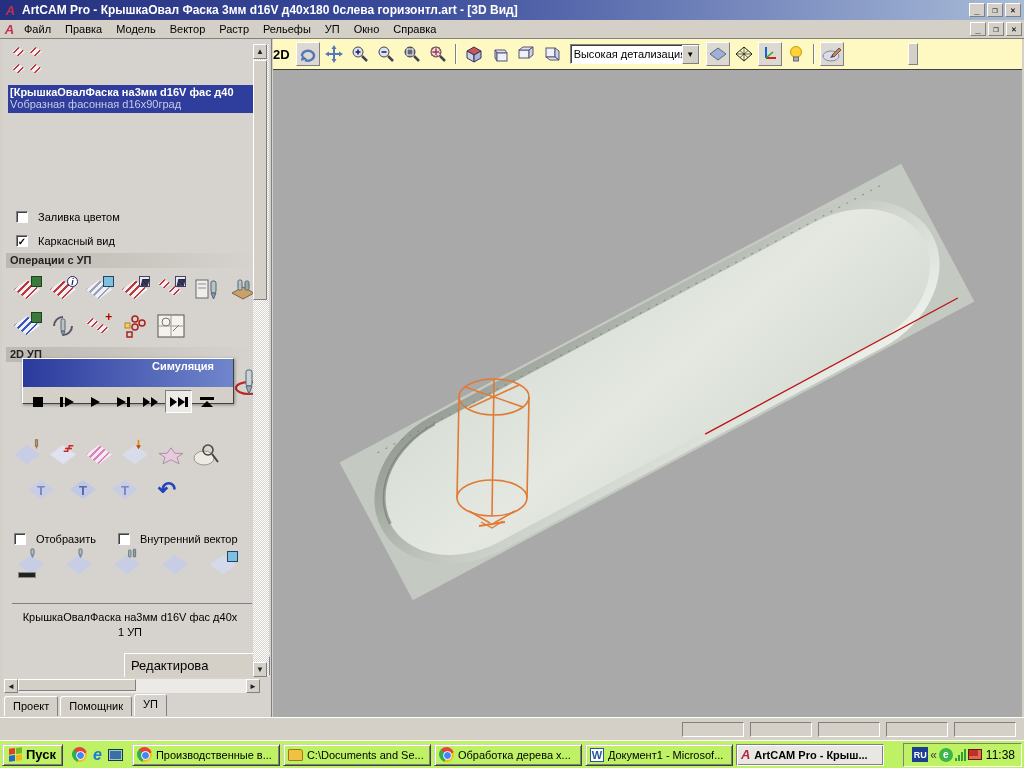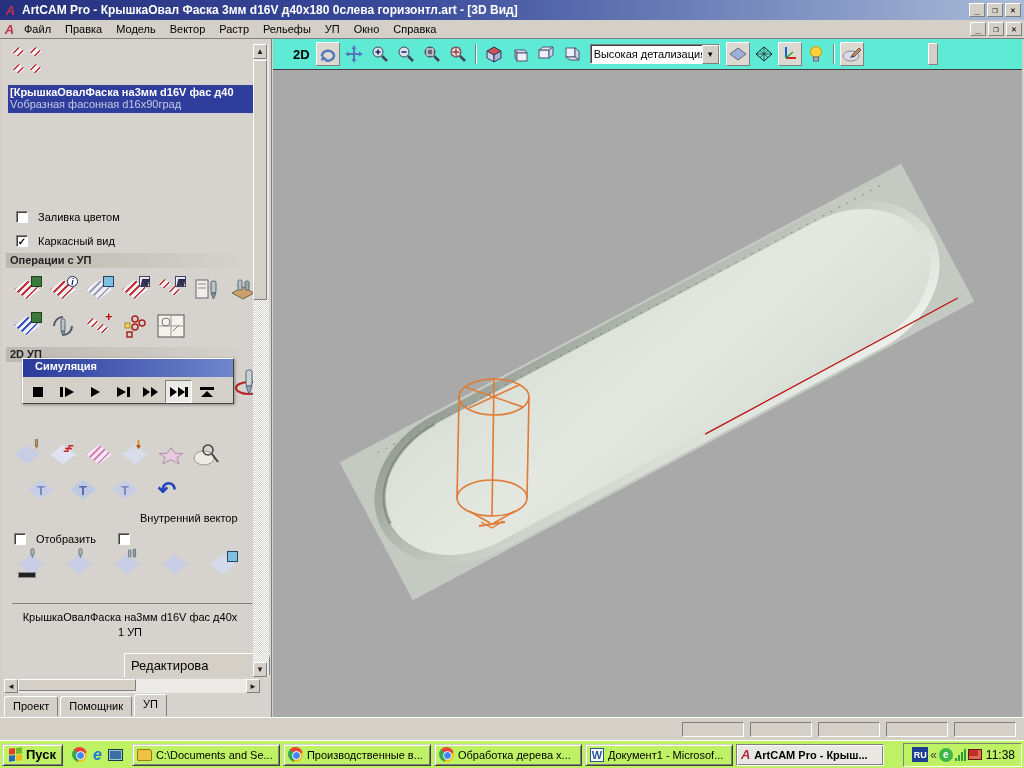--- a/index.html
+++ b/index.html
@@ -51,42 +51,42 @@
   .badge.bucket { background:#7ec0e0; border:1px solid #246; }
   .badge.calc { background:#e8e8f0; border:1px solid #446; color:#224; }
   .badge.plus { color:#b00; font-size:12px; }
   .tletter { position:absolute; font-weight:bold; color:#7a86c0; font-size:13px; }
   .two-two { display:grid; grid-template-columns:17px 17px; grid-template-rows:17px 17px; }
   .undo-glyph { font-size:22px; color:#2244bb; font-weight:bold; line-height:20px; }
 
   
   #sim-panel { position:absolute; left:20px; top:319px; width:212px; height:46px; background:#d4d0c8;
     border:1px solid; border-color:#fff #404040 #404040 #fff; box-shadow:1px 1px 3px rgba(0,0,0,.35); }
-  #sim-title { height:18px; background:linear-gradient(90deg,#2a3a9c,#7086cc); color:#fff; font-weight:bold; padding:1px 12px; }
+  #sim-title { height:28px; background:linear-gradient(90deg,#2a3a9c,#7086cc); color:#fff; font-weight:bold; padding:1px 19px;text-align:right; }
   #sim-btns { display:flex; align-items:center; padding:3px 2px; gap:1px; }
   .sim-btn { width:27px; height:23px; display:flex; align-items:center; justify-content:center; }
   .sim-btn.checked { border:1px solid; border-color:#808080 #fff #fff #808080; background:#eceae6; }
 
   
   #edit-combo { position:absolute; left:122px; top:614px; width:146px; height:24px; background:#d4d0c8; display:flex; align-items:center; border-top:1px solid #fff; border-left:1px solid #fff; }
   #edit-combo .txt { flex:1; font-size:13px; padding-left:6px; white-space:nowrap; overflow:hidden; }
   .drop-btn { width:17px; height:19px; background:#d4d0c8; display:flex; align-items:center; justify-content:center; font-size:8px; }
   .sb-btn { background:#d4d0c8; display:flex; align-items:center; justify-content:center; font-size:8px; color:#222; }
   #hscroll { position:absolute; left:2px; top:640px; width:256px; height:14px; background:#eceae6; display:flex; }
   #hscroll .thumb { width:118px; height:12px; background:#d4d0c8; }
   #hscroll .track { flex:1; }
   #vscroll { position:absolute; right:2px; top:5px; width:16px; height:633px; background:repeating-conic-gradient(#fff 0 25%, #d6d3ce 0 50%) 0 0/2px 2px; }
   #vscroll .thumb { position:absolute; left:0; top:16px; width:14px; height:240px; background:#d4d0c8; }
   .tabs { position:absolute; left:2px; top:655px; height:22px; display:flex; align-items:flex-end; }
   .tab { height:20px; padding:3px 8px 2px; background:#d4d0c8; border:1px solid #808080; border-bottom:none; border-top-left-radius:3px; border-top-right-radius:3px; margin-right:2px; border-top-color:#fff; border-left-color:#fff; }
   .tab.active { height:22px; font-weight:normal; background:#d6d3ce; box-shadow:0 1px 0 #d6d3ce; }
 
   
-  #toolbar3d { position:absolute; left:273px; top:39px; width:749px; height:31px; background:#5eead4; border-bottom:1px solid #404040;
-    display:flex; align-items:center; padding-left:20px; gap:2px; }
+  #toolbar3d { position:absolute; left:273px; top:39px; width:749px; height:31px; background:#fef9c3; border-bottom:1px solid #404040;
+    display:flex; align-items:center; padding-left:0; gap:2px; }
   .tb-label { font-weight:bold; font-size:13px; margin-right:4px; }
   .tb-btn { width:24px; height:24px; display:flex; align-items:center; justify-content:center; }
   .tb-btn.on { border:1px solid; border-color:#fff #808080 #808080 #fff; background:#dcd9d2; }
   .tb-sep { width:2px; height:20px; border-left:1px solid #808080; border-right:1px solid #fff; margin:0 3px; }
   #detail-combo { width:130px; height:20px; background:#fff; border:1px solid; border-color:#808080 #fff #fff #808080; box-shadow:inset 1px 1px 0 #404040; display:flex; align-items:center; margin:0 4px; }
   #detail-combo .txt { flex:1; padding-left:3px; white-space:nowrap; overflow:hidden; }
   #toolbar-grip { width:10px; height:22px; background:#d4d0c8; border:1px solid; border-color:#fff #808080 #808080 #fff; margin-left:62px; }
 
   #viewport { position:absolute; left:273px; top:70px; width:749px; height:647px; background:#a9a9a9; }
 
@@ -366,21 +366,21 @@
         <span class="tletter">T</span>
       </span>
     <span class="ticon">
         <span class="undo-glyph">↶</span>
       </span>
   </div>
 
   <span class="cb" style="left:12px; top:494px;"></span>
   <span class="cb-label" style="left:34px; top:494px;">Отобразить</span>
   <span class="cb" style="left:116px; top:494px;"></span>
-  <span class="cb-label" style="left:138px; top:473px;text-align:center;">Внутренний вектор</span>
+  <span class="cb-label" style="left:138px; top:494px;text-align:center;">Внутренний вектор</span>
   <div class="icon-row" style="left:14px; top:512px; gap:18px;">
     <span class="ticon">
         <i class="blk flat"></i>
         <svg class="badge" width="12" height="14" viewBox="0 0 12 14" style="top:-3px;right:8px;">
           <rect x="4" y="1" width="4" height="8" rx="1.5" fill="#aebcba" stroke="#567"></rect>
           <polygon points="4,9 8,9 6,13" fill="#789"></polygon>
         </svg>
         <i style="position:absolute;bottom:1px;left:2px;width:18px;height:6px;background:#222;box-shadow:inset 0 0 0 1px #888;"></i>
       </span>
     <span class="ticon">
@@ -622,26 +622,26 @@
         <i></i>
       </span>
     <span>Пуск</span>
   </span>
   <span class="ql">
     <span class="chrome-ic"></span>
     <span class="ie-ic">e</span>
     <span class="desk-ic"></span>
   </span>
   <span class="task-btn raised2">
+    <span class="chrome-ic"></span>
+    <span>Производственные в...</span>
+  </span>
+  <span class="task-btn raised2">
     <span class="folder-ic"></span>
     <span>C:\Documents and Se...</span>
-  </span>
-  <span class="task-btn raised2">
-    <span class="chrome-ic"></span>
-    <span>Производственные в...</span>
   </span>
   <span class="task-btn raised2">
     <span class="chrome-ic"></span>
     <span>Обработка дерева х...</span>
   </span>
   <span class="task-btn raised2">
     <span class="word-ic">W</span>
     <span>Документ1 - Microsof...</span>
   </span>
   <span class="task-btn raised2 active">

